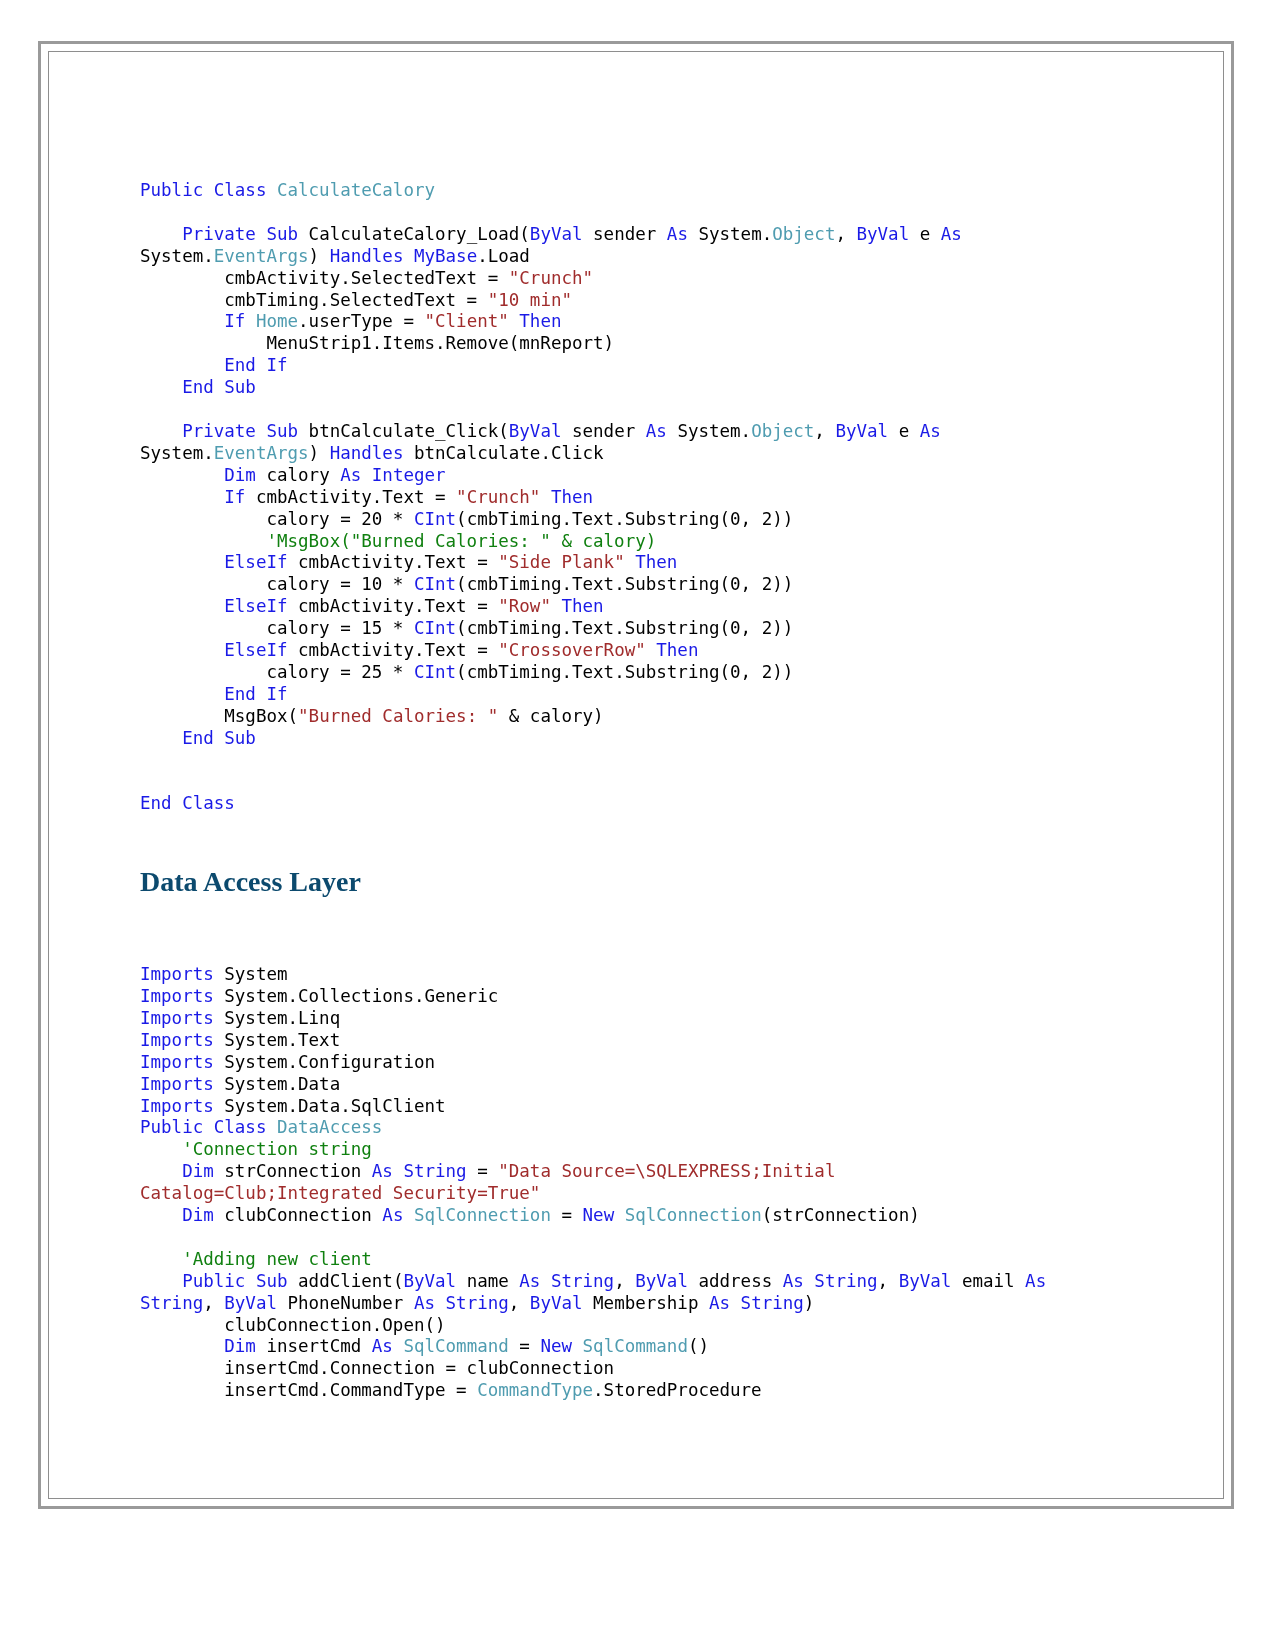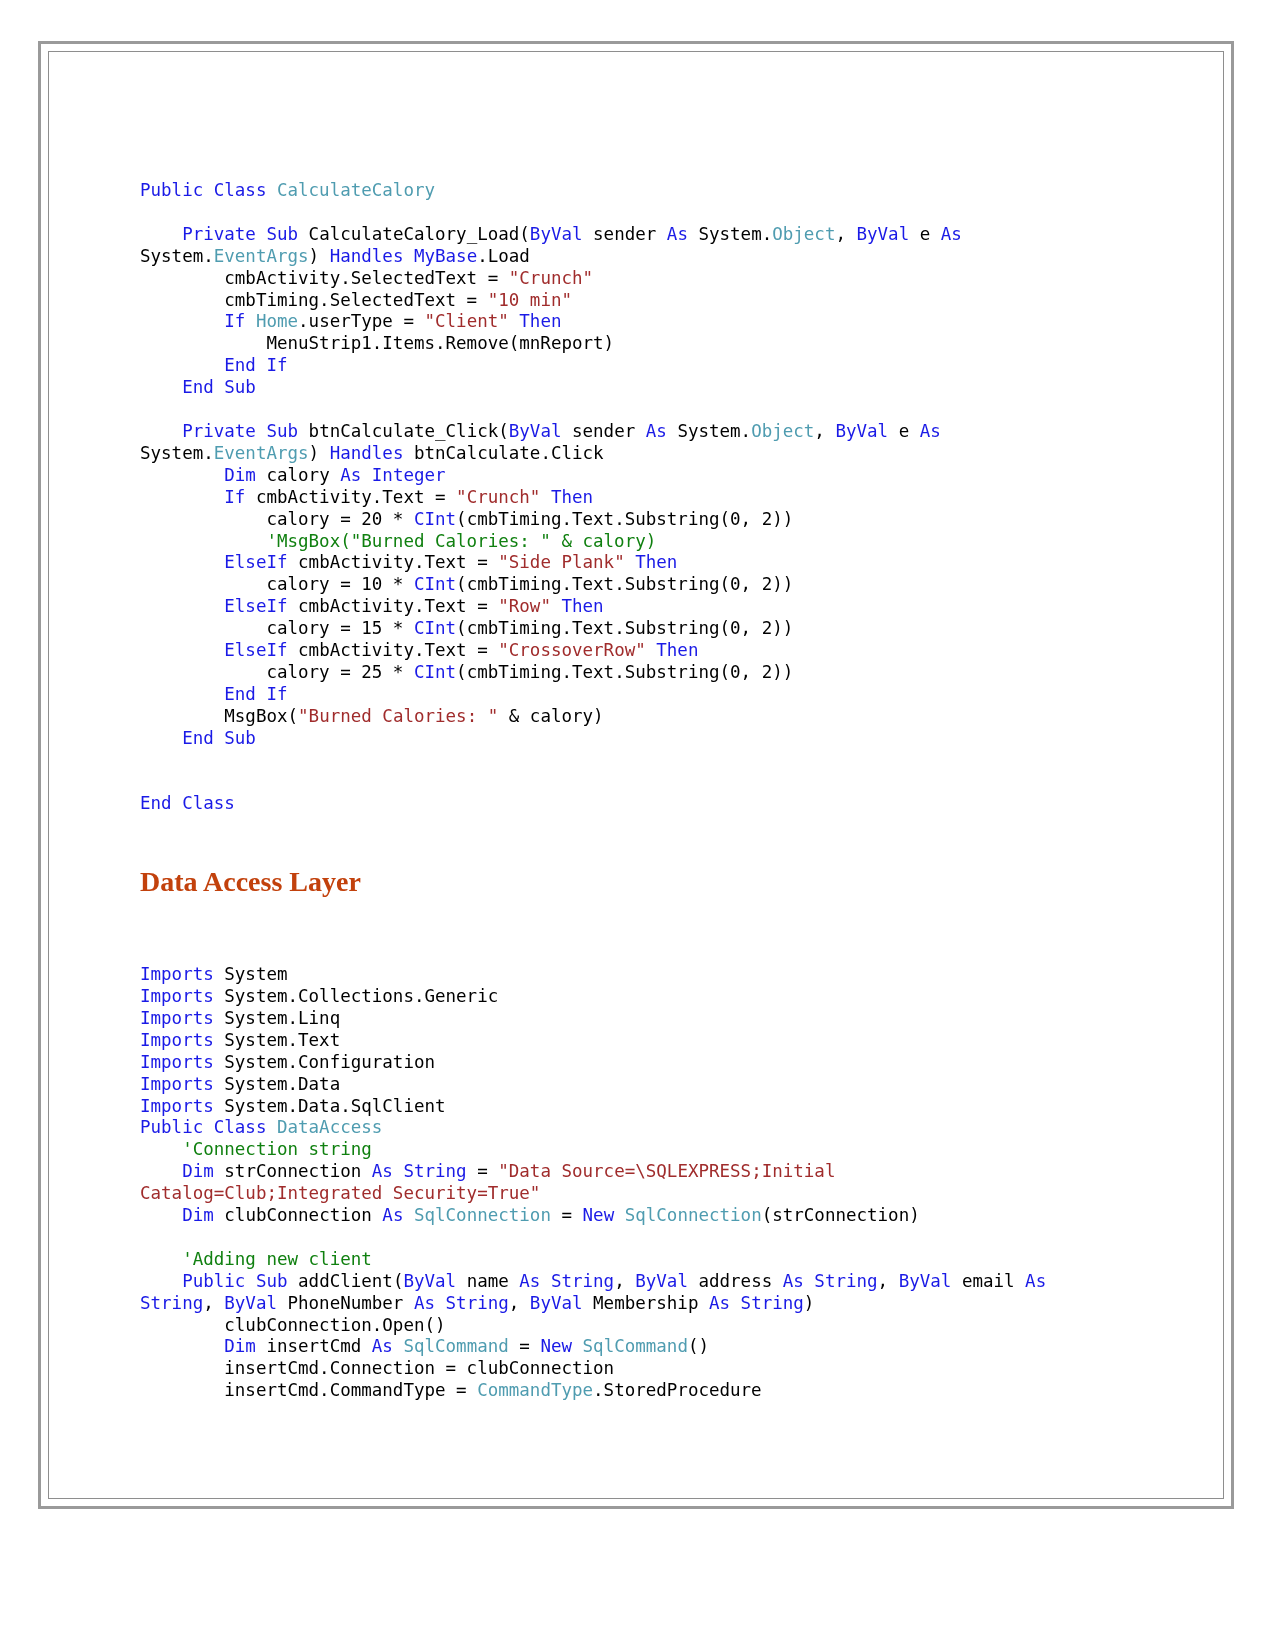--- a/index.html
+++ b/index.html
@@ -58,21 +58,21 @@
   .kw   { color: #1a1ae6; }
   .typ  { color: #4f9cb0; }
   .str  { color: #a02c2c; }
   .cmt  { color: #108010; }
   .pl   { color: #000000; }
 
   .heading {
     font-family: "Liberation Serif", serif;
     font-size: 28px;
     font-weight: bold;
-    color: #c2410c;
+    color: #0c4a6e;
     line-height: 1.1;
   }
   .gap-lg { height: 66px; }
   .gap-xl { height: 52px; }
 </style>
 </head>
 <body>
 
 <div class="page">
   <div class="page-border-outer"></div>

